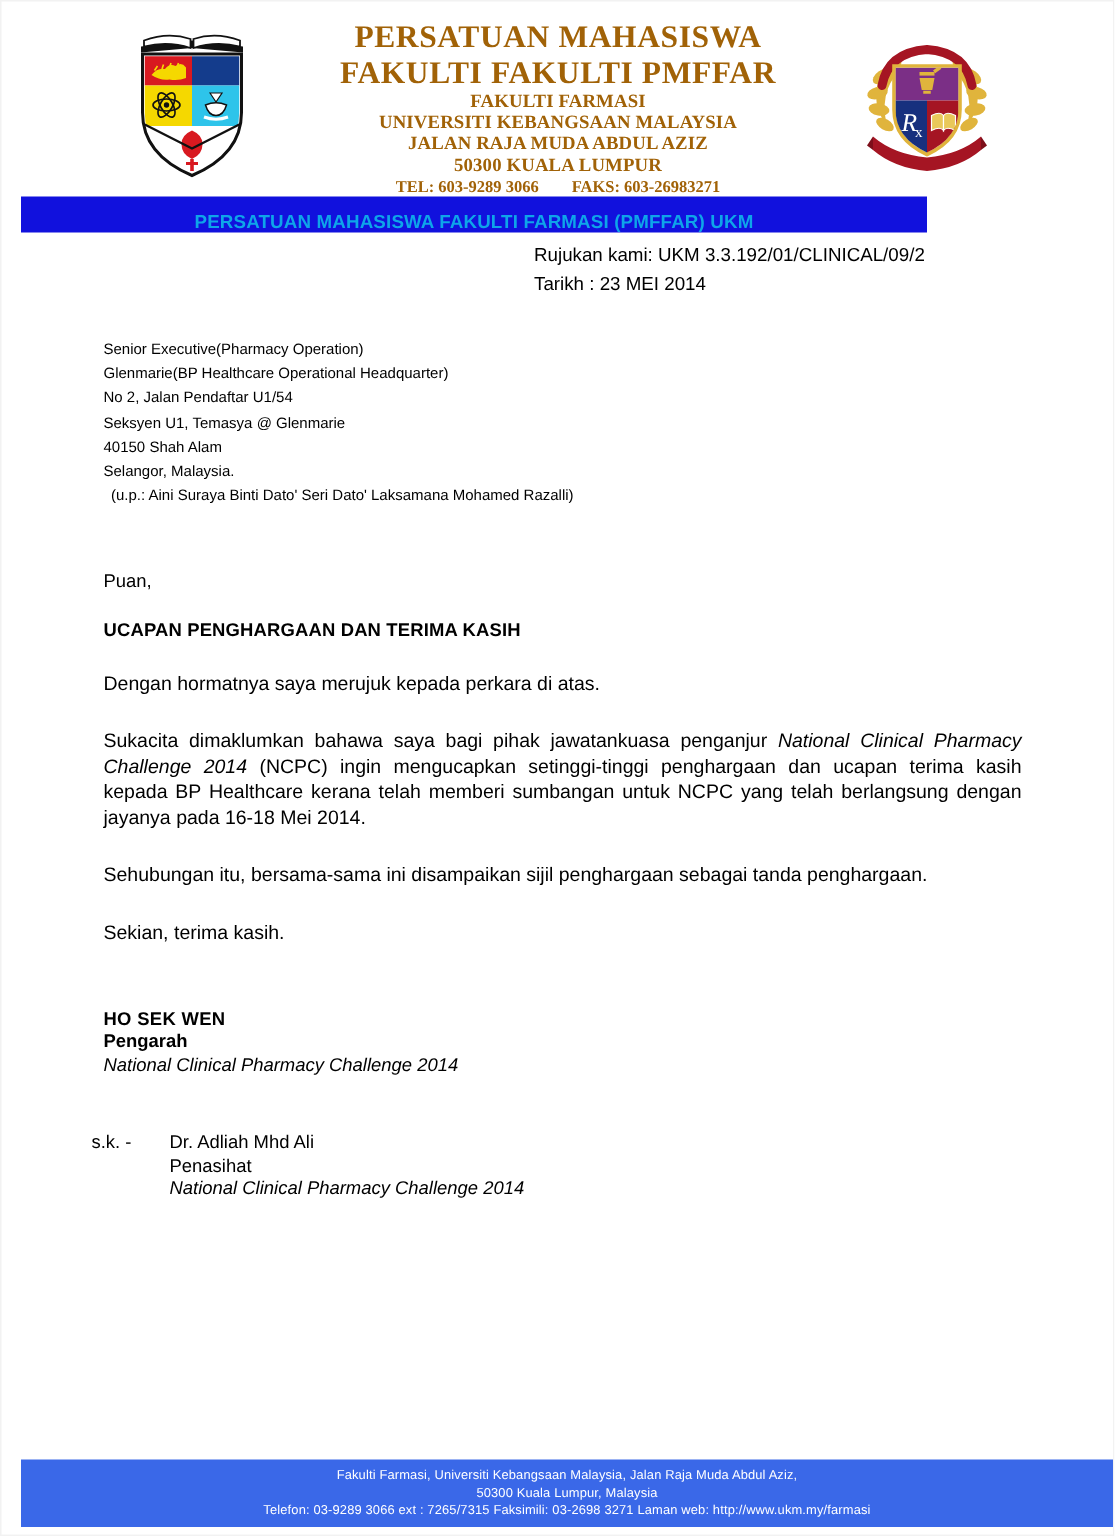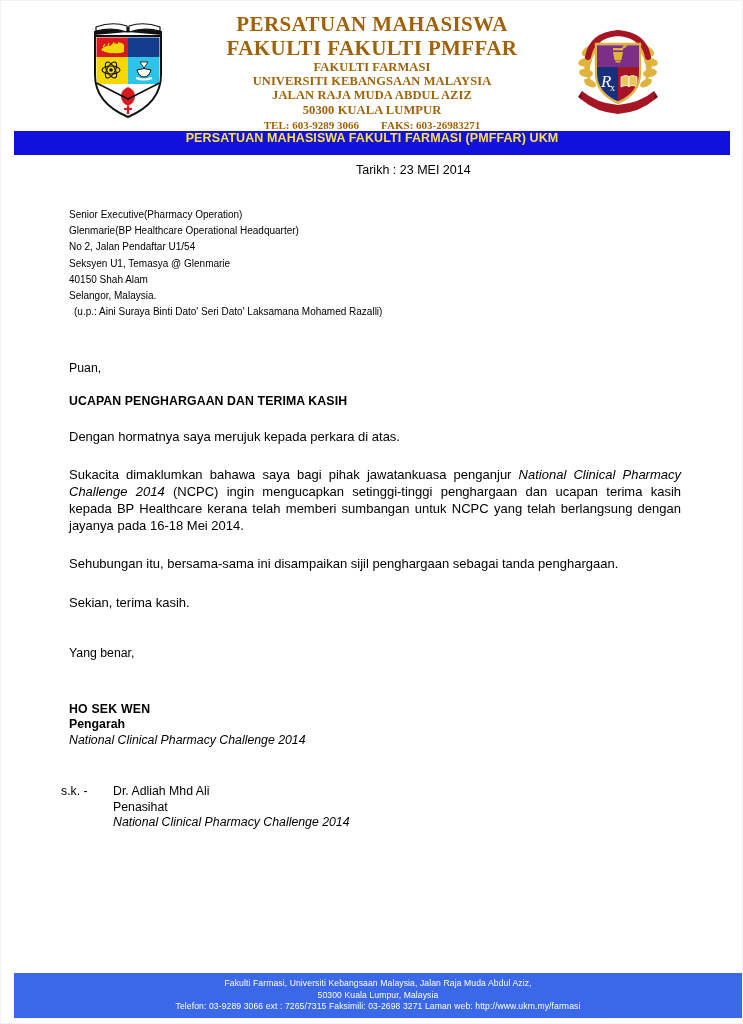--- a/index.html
+++ b/index.html
@@ -78,29 +78,29 @@
     line-height: 15px;
     margin-top: 1px;
   }
   .head-tel .gap { display:inline-block; width: 22px; }
 
   
   .banner {
     position: absolute;
     left: 13px;
     top: 130px;
-    width: 716px;
+    width: 604px;
     height: 24px;
     background: #1111dd;
-    color: #fde047;
+    color: #0ea5e9;
     font-size: 12.5px;
     font-weight: bold;
     letter-spacing: 0.1px;
     display: flex;
-    align-items: flex-start;
+    align-items: flex-end;
     justify-content: center;
   }
 
   
   .content {
     position: absolute;
     left: 0;
     top: 160px;
     width: 743px;
   }
@@ -310,20 +310,21 @@
     </div>
   </div>
 
   <div class="banner">
     <span>PERSATUAN MAHASISWA FAKULTI FARMASI (PMFFAR) UKM</span>
   </div>
 
   <div class="content">
 
     <div class="ref-block">
+      <div class="ref-line">Rujukan kami: UKM 3.3.192/01/CLINICAL/09/2</div>
       <div class="ref-line">Tarikh : 23 MEI 2014</div>
     </div>
 
     <div class="addr-block">
       <div class="addr-line">Senior Executive(Pharmacy Operation)</div>
       <div class="addr-line">Glenmarie(BP Healthcare Operational Headquarter)</div>
       <div class="addr-line">No 2, Jalan Pendaftar U1/54</div>
       <div class="addr-line">Seksyen U1, Temasya @ Glenmarie</div>
       <div class="addr-line">40150 Shah Alam</div>
       <div class="addr-line">Selangor, Malaysia.</div>
@@ -335,21 +336,20 @@
     <div class="subject">UCAPAN PENGHARGAAN DAN TERIMA KASIH</div>
 
     <div class="para">Dengan hormatnya saya merujuk kepada perkara di atas.</div>
 
     <div class="para jt"><span>Sukacita dimaklumkan bahawa saya bagi pihak jawatankuasa penganjur </span><i>National Clinical Pharmacy Challenge 2014</i><span> (NCPC) ingin mengucapkan setinggi-tinggi penghargaan dan ucapan terima kasih kepada BP Healthcare kerana telah memberi sumbangan untuk NCPC yang telah berlangsung dengan jayanya pada 16-18 Mei 2014.</span></div>
 
     <div class="para para-tight">Sehubungan itu, bersama-sama ini disampaikan sijil penghargaan sebagai tanda penghargaan.</div>
 
     <div class="para para-tight">Sekian, terima kasih.</div>
 
-    <div class="closing">Yang benar,</div>
 
     <div class="signblock">
       <div class="nm">HO SEK WEN</div>
       <div class="ro">Pengarah</div>
       <div class="ev">National Clinical Pharmacy Challenge 2014</div>
     </div>
 
     <div class="cc">
       <div class="cc-label">s.k. -</div>
       <div class="cc-body">

